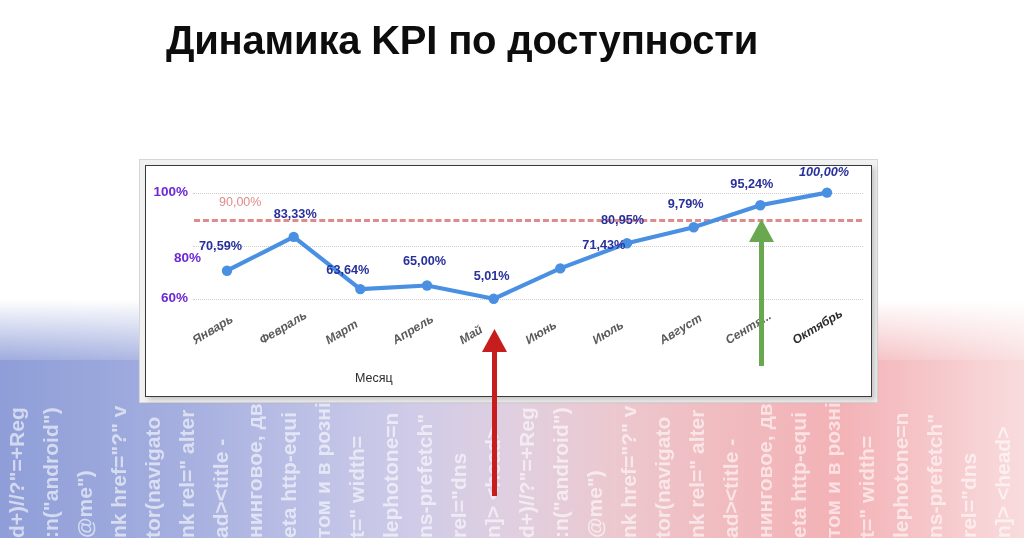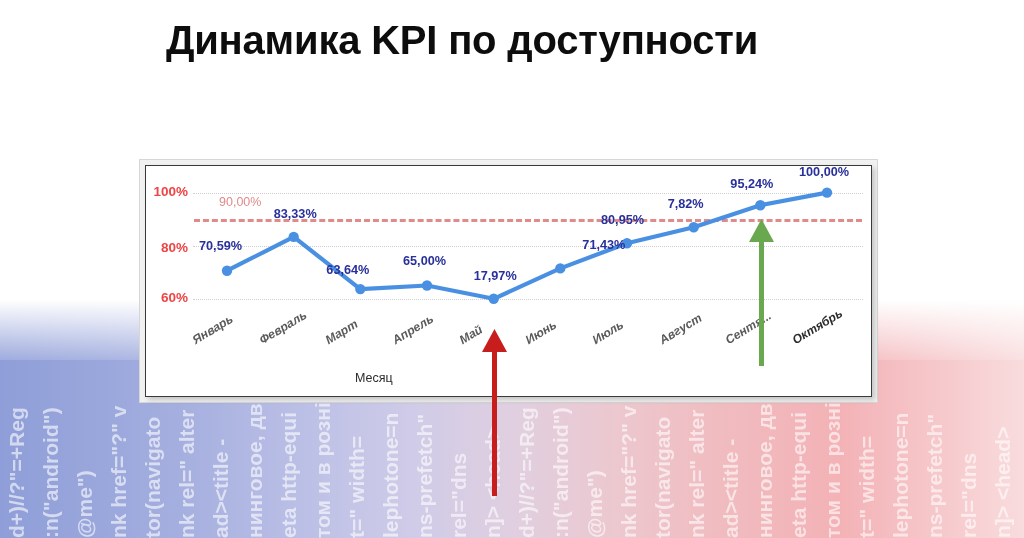--- a/index.html
+++ b/index.html
@@ -78,21 +78,21 @@
 
   #plot{
     position:absolute; left:0; top:0; width:727px; height:232px;
   }
   .gridline{
     position:absolute; left:47px; width:670px; height:0;
     border-top:1.5px dotted #cfcfcf;
   }
   .ylabel{
     position:absolute; left:0; width:42px; text-align:right;
-    font-size:13.5px; font-weight:bold; color:#ef4444;
+    font-size:13.5px; font-weight:bold; color:#6d28d9;
   }
 
   .thresh-line{
     position:absolute; left:48px; width:668px; height:0;
     border-top:3px dashed #e08b8b;
   }
   .thresh-label{
     position:absolute;
     font-size:12.5px; color:#e58b8b; font-weight:400;margin-left:16px;
   }
@@ -171,21 +171,21 @@
 <div id="chart-frame">
   <div id="plot">
 
     <div id="grid-layer">
         <div class="gridline" style="top: 132.769px;"></div>
         <div class="gridline" style="top: 79.6923px;"></div>
         <div class="gridline" style="top: 26.6154px;"></div>
       </div>
     <div id="ytick-layer">
         <div class="ylabel" style="top: 123.769px;">60%</div>
-        <div class="ylabel" style="top: 74px;">80%</div>
+        <div class="ylabel" style="top: 84px; margin-left: 13px;">80%</div>
         <div class="ylabel" style="top: 17.6154px;">100%</div>
       </div>
 
     <div class="thresh-line" id="thresh-line" style="top: 53.1538px; border-top-color: rgb(224, 139, 139);"></div>
     <div class="thresh-label" id="thresh-label" style="left: 57px; top: 29.1538px; color: rgb(224, 139, 139);">90,00%</div>
 
     <svg id="series" viewBox="0 0 727 232" preserveAspectRatio="none">
       <polyline id="series-line" fill="none" stroke="#4a90e2" stroke-width="4.2" stroke-linecap="round" stroke-linejoin="round" points="81.0,104.7 147.7,70.9 214.3,123.1 281.0,119.5 347.7,132.8 414.3,102.4 481.0,77.2 547.7,61.2 614.3,39.2 681.0,26.6"></polyline>
       <g id="series-dots">
           <circle cx="81.0" cy="104.7" r="5.2" fill="#4a90e2"></circle>
@@ -199,26 +199,26 @@
           <circle cx="614.3" cy="39.2" r="5.2" fill="#4a90e2"></circle>
           <circle cx="681.0" cy="26.6" r="5.2" fill="#4a90e2"></circle>
         </g>
     </svg>
 
     <div id="dlabel-layer">
         <div class="dlabel" style="left: 53px; top: 72.665px; color: rgb(40, 48, 155);">70,59%</div>
         <div class="dlabel" style="left: 127.667px; top: 40.855px; color: rgb(40, 48, 155);">83,33%</div>
         <div class="dlabel" style="left: 180.333px; top: 97.1092px; color: rgb(40, 48, 155); text-align: center;">63,64%</div>
         <div class="dlabel" style="left: 257px; top: 87.5px; color: rgb(40, 48, 155);">65,00%</div>
-        <div class="dlabel" style="left: 327.667px; top: 102.769px; color: rgb(40, 48, 155);">17,97%</div>
+        <div class="dlabel" style="left: 327.667px; top: 102.769px; color: rgb(40, 48, 155);">5,01%</div>
         <div class="dlabel" style="left: 388.333px; top: 72.4358px; color: rgb(40, 48, 155); margin-left: 48px;">71,43%</div>
         <div class="dlabel" style="left: 455px; top: 47.1712px; color: rgb(40, 48, 155);">80,95%</div>
-        <div class="dlabel" style="left: 521.667px; top: 31.2215px; color: rgb(40, 48, 155);">7,82%</div>
+        <div class="dlabel" style="left: 521.667px; top: 31.2215px; color: rgb(40, 48, 155);">9,79%</div>
         <div class="dlabel" style="left: 584.333px; top: 11.2477px; color: rgb(40, 48, 155);">95,24%</div>
-        <div class="dlabel" style="left: 653px; top: -1.38462px; color: rgb(40, 48, 155);">100,00%</div>
+        <div class="dlabel" style="left: 653px; top: -1.38462px; color: rgb(40, 48, 155); font-style: italic;">100,00%</div>
       </div>
 
     <div id="xlabel-layer">
         <div class="xlabel" style="left: 51px; top: 166.769px;">Январь</div>
         <div class="xlabel" style="left: 117.667px; top: 166.769px;">Февраль</div>
         <div class="xlabel" style="left: 184.333px; top: 166.769px;">Март</div>
         <div class="xlabel" style="left: 251px; top: 166.769px;">Апрель</div>
         <div class="xlabel" style="left: 317.667px; top: 166.769px;">Май</div>
         <div class="xlabel" style="left: 384.333px; top: 166.769px;">Июнь</div>
         <div class="xlabel" style="left: 451px; top: 166.769px;">Июль</div>

